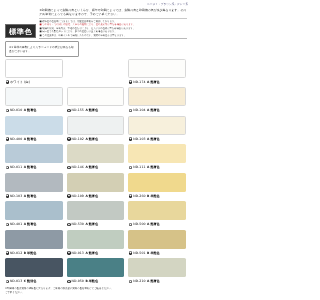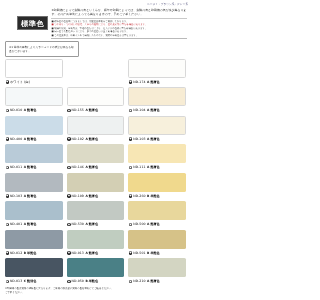--- a/index.html
+++ b/index.html
@@ -30,24 +30,23 @@
     font-size: 2.6px;
     letter-spacing: 0.1px;
     color: #3b3b6b;
     transform: scaleY(1.05);
     white-space: nowrap;
   }
 
   
   .header {
     display: flex;
-    align-items: center;
+    align-items: flex-end;
     padding: 1px 4px 0 5px;
     box-sizing: border-box;
-    margin-left: 12px;
   }
   .header-badge {
     flex: 0 0 auto;
     background: #2b2b2b;
     color: #ffffff;
     font-size: 7.2px;
     font-weight: bold;
     letter-spacing: 0.6px;
     padding: 2.5px 3px;
     line-height: 1;

